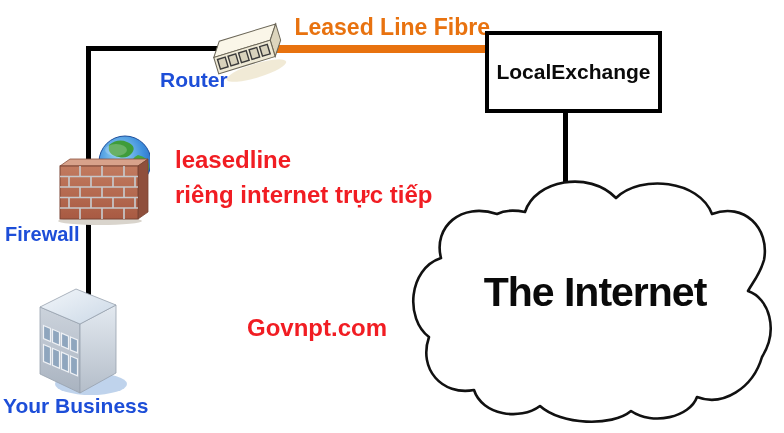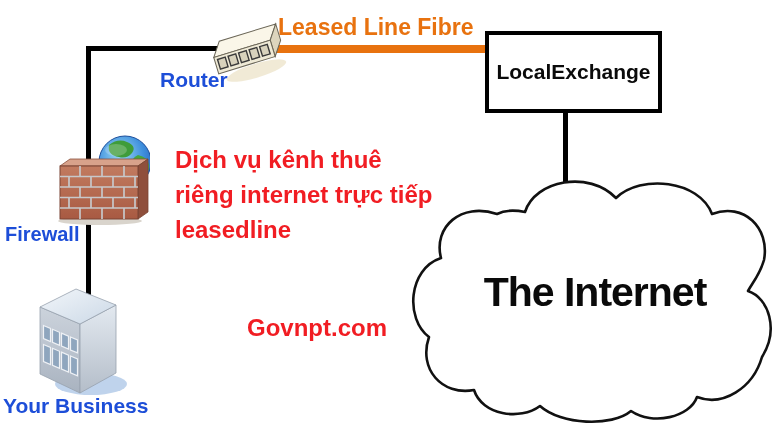--- a/index.html
+++ b/index.html
@@ -10,21 +10,21 @@
   .conn{position:absolute;background:#000;}
   .conn.orange{background:#e8720f;}
   .node-label{position:absolute;font-weight:bold;font-size:20px;color:#1d4ed8;white-space:nowrap;}
   .lx-box{
     position:absolute;left:485px;top:31px;width:177px;height:82px;box-sizing:border-box;
     border:4px solid #000;background:#fff;display:flex;
     align-items:center;justify-content:center;font-weight:bold;font-size:21px;line-height:26px;
     z-index:4;text-align:center;
   }
   .leased-label{
-    position:absolute;left:278px;top:14px;width:212px;text-align:left;
+    position:absolute;left:278px;top:14px;width:212px;text-align:right;
     font-weight:bold;font-size:23px;color:#e8720f;white-space:nowrap;
   }
   .service-text{
     position:absolute;left:175px;top:142px;font-weight:bold;font-size:24px;
     line-height:35px;color:#f11d23;white-space:nowrap;z-index:6;
   }
   .watermark{
     position:absolute;left:231px;top:314px;font-weight:bold;font-size:24px;
     color:#f11d23;white-space:nowrap;z-index:6;margin-left:16px;
   }
@@ -132,23 +132,22 @@
           <line x1="85" y1="67.5" x2="85" y2="78"></line>
         <line x1="30" y1="78" x2="30" y2="89"></line>
           <line x1="52" y1="78" x2="52" y2="89"></line>
           <line x1="74" y1="78" x2="74" y2="89"></line>
       </g>
     </g>
   </svg>
   <div class="node-label" style="left:5px;top:223px;">Firewall</div>
 
   <div class="service-text">
-    <div>Dịch vụ kênh thuê</div>
+    <div>leasedline</div>
     <div>riêng internet trực tiếp</div>
-    <div>leasedline</div>
   </div>
 
   <div class="watermark">Govnpt.com</div>
 
   <svg class="icon-svg" style="left:28px;top:281px;" width="100" height="118" viewBox="0 0 100 118">
     <defs>
       <linearGradient id="gTop" x1="0" y1="0" x2="1" y2="1">
         <stop offset="0%" stop-color="#f2f6fa"></stop>
           <stop offset="100%" stop-color="#cbd8e6"></stop>
       </linearGradient>

